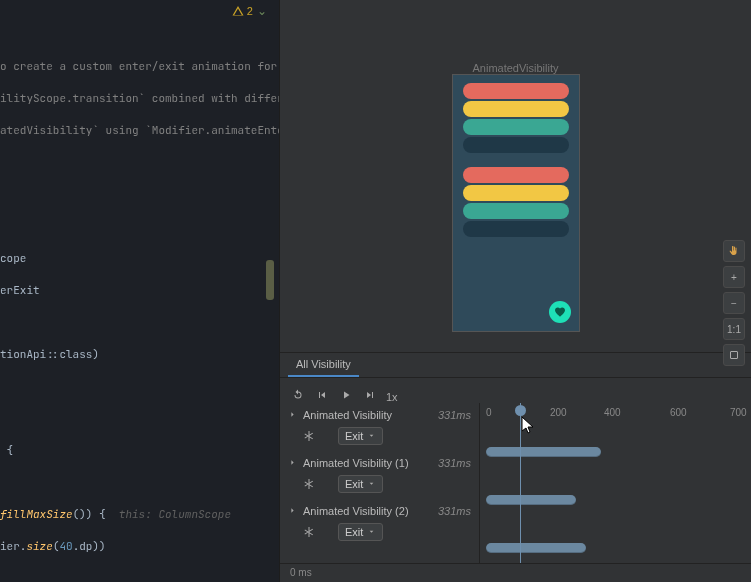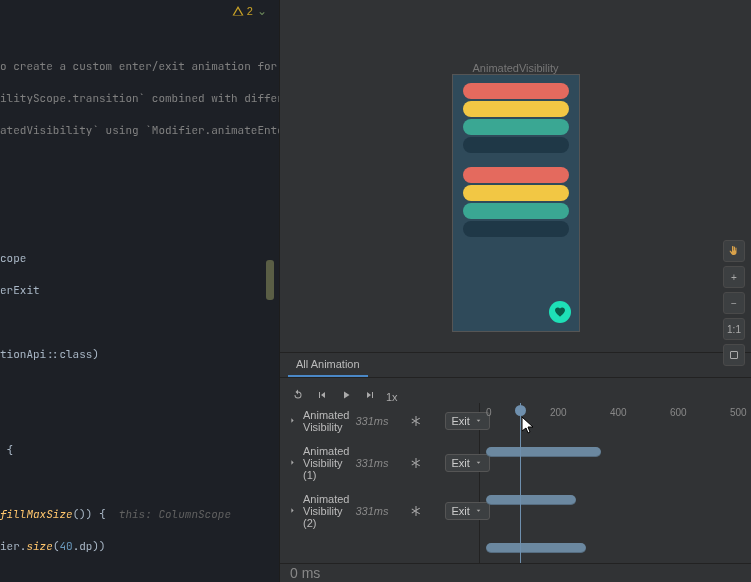--- a/index.html
+++ b/index.html
@@ -193,21 +193,21 @@
     flex: 1;
     position: relative;
     overflow: hidden;
   }
   .ruler {
     height: 22px;
     position: relative;
   }
   .tick { position:absolute; top:4px; font-size:10px; color:#888; }
   .track-row {
-    display:flex; flex-direction:row;
+    display:flex; flex-direction:column;
     padding: 6px 8px 6px 8px;
     gap: 6px;
   }
   .track-head {
     display: flex; align-items: center; gap: 6px;
     color: #bbb; font-size: 11px;
   }
   .track-head .chev svg { width:9px; height:9px; }
   .duration { margin-left:auto; color:#888;font-style:italic; }
   .track-sub {
@@ -240,21 +240,21 @@
     width: 11px; height: 11px;
     background: #6f90ae; border-radius: 50%;
   }
   .cursor-icon {
     position:absolute; top:14px; left:42px;
   }
   .anim-footer {
     height: 20px; border-top: 1px solid #222;
     display:flex; align-items:center;
     padding: 0 10px;
-    font-size: 14px; color: #888;
+    font-size: 10px; color: #888;
   }
 </style>
 </head>
 <body>
 
 <div class="editor">
   <div class="ed-topbar">
     <span class="warn-badge">
       <svg viewBox="0 0 24 24" fill="#c9a227">
           <path d="M12 2 1 21h22L12 2zm0 5 7.5 13h-15L12 7z"></path>
@@ -335,21 +335,21 @@
       <div class="sidetool">
           <svg viewBox="0 0 24 24" fill="none" stroke="#aaa" stroke-width="2">
             <rect x="5" y="5" width="14" height="14" rx="1"></rect>
           </svg>
         </div>
     </div>
   </div>
 
   <div class="anim-panel">
     <div class="anim-tabs">
-      <div class="anim-tab">All Animation</div>
+      <div class="anim-tab">All Visibility</div>
     </div>
     <div class="anim-transport">
       <div class="trans-btn">
           <svg viewBox="0 0 24 24" fill="#aaa">
             <path d="M12 5V1L7 6l5 5V7a5 5 0 1 1-5 5H5a7 7 0 1 0 7-7z"></path>
           </svg>
         </div>
       <div class="trans-btn">
           <svg viewBox="0 0 24 24" fill="#aaa">
             <path d="M6 6h2v12H6zm12 0v12l-8-6z"></path>
@@ -438,23 +438,23 @@
                   <path d="M7 10l5 5 5-5z"></path>
                 </svg>
               </div>
           </div>
         </div>
       </div>
       <div class="track-right">
         <div class="ruler">
           <span class="tick" style="left:6px">0</span>
           <span class="tick" style="left:70px">200</span>
-          <span class="tick" style="left:130px">400</span>
+          <span class="tick" style="left:124px">400</span>
           <span class="tick" style="left:190px">600</span>
-          <span class="tick" style="left:250px">500</span>
+          <span class="tick" style="left:250px">700</span>
 
         </div>
         <div class="segment-row">
           <div class="segment" style="left:6px; width:115px;"></div>
         </div>
         <div class="segment-row">
           <div class="segment" style="left:6px; width:90px;"></div>
         </div>
         <div class="segment-row">
           <div class="segment" style="left:6px; width:100px;"></div>

